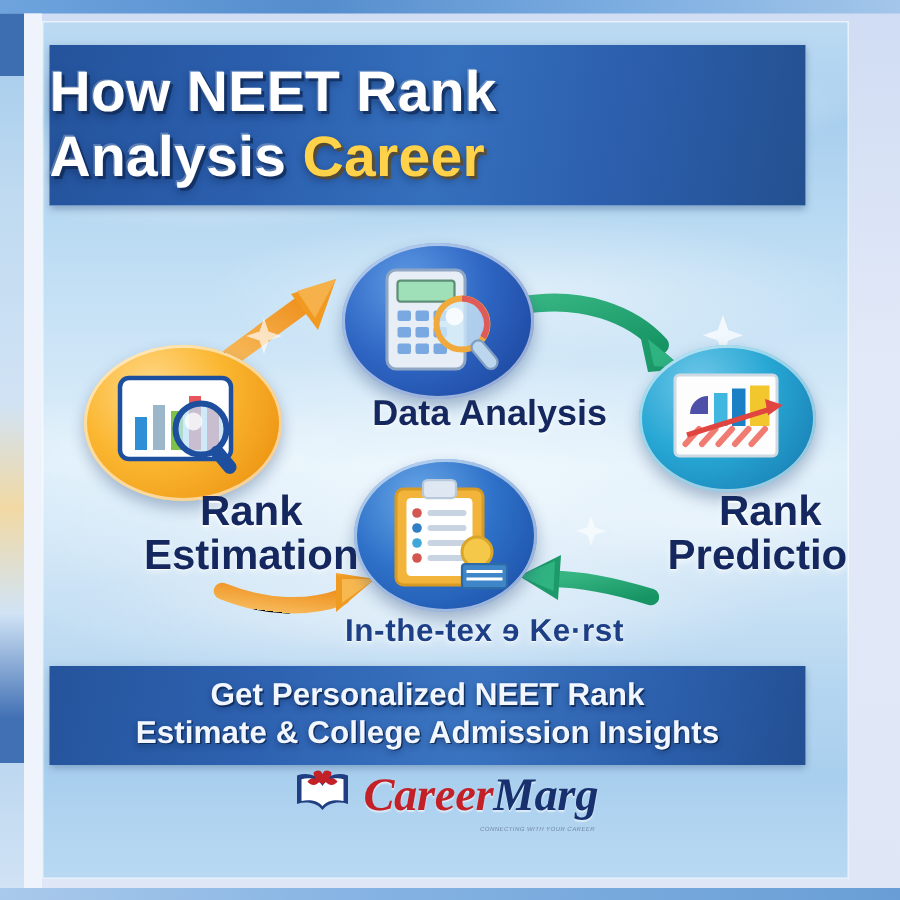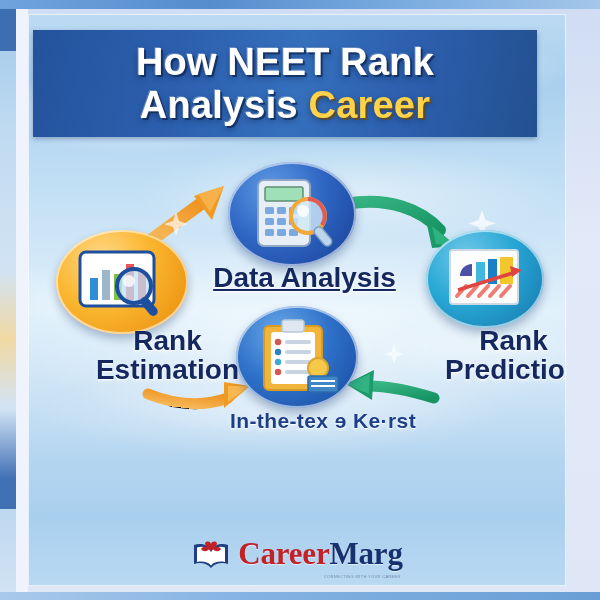--- a/index.html
+++ b/index.html
@@ -64,21 +64,21 @@
      radial-gradient(ellipse 180px 45px at 15% 80%, rgba(255,255,255,.35),rgba(255,255,255,0) 72%);}
   .tex3{top:300px;height:180px;background:
      radial-gradient(ellipse 330px 60px at 45% 55%, rgba(255,255,255,.40),rgba(255,255,255,0) 72%),
      radial-gradient(ellipse 160px 40px at 85% 20%, rgba(255,255,255,.3),rgba(255,255,255,0) 72%);}
 
   
   .title-banner{
     position:absolute;left:5px;top:16px;width:504px;height:107px;
     background:
       linear-gradient(100deg,#24539b 0%,#2b5fae 28%,#3570bd 52%,#2c5fae 74%,#23508f 100%);
-    display:flex;flex-direction:column;align-items:center;justify-content:center;
+    display:flex;flex-direction:column;align-items:flex-start;justify-content:center;
     box-shadow:0 2px 5px rgba(20,50,100,.35);
   }
   .title-line{
     font-size:38px;font-weight:bold;letter-spacing:.2px;line-height:1.06;
     color:#ffffff;white-space:nowrap;
     text-shadow:
       2px 2px 0 rgba(15,40,85,.75),
       -1px -1px 0 rgba(255,255,255,.25),
       0 3px 6px rgba(10,30,70,.5);
   }
@@ -103,21 +103,21 @@
 
   
   .node-label{
     position:absolute;text-align:center;
     color:#14275e;font-weight:bold;line-height:1.02;
     text-shadow:0 1px 0 rgba(255,255,255,.85), 0 2px 4px rgba(255,255,255,.6);
     white-space:pre-line;
   }
   .lbl-left   {left:42px; top:313px; width:195px; font-size:28px;}
   .lbl-right  {left:398px;top:313px; width:175px; font-size:28px;}
-  .lbl-center {left:154px;top:250px; width:245px; font-size:28px;text-decoration:underline;}
+  .lbl-center {left:176px;top:250px; width:245px; font-size:24px;}
   .lbl-bottom {left:150px;top:396px; width:290px; font-size:21px;
                color:#1d3f86; letter-spacing:.4px;}
 
   
   .arrows{position:absolute;left:0;top:0;width:538px;height:572px;pointer-events:none;}
 
   
   .tagline{
     position:absolute;left:5px;top:430px;width:504px;height:66px;
     background:linear-gradient(100deg,#25549c 0%,#2e63b2 30%,#3a74c0 55%,#2c60ad 80%,#234f93 100%);
@@ -125,21 +125,21 @@
     box-shadow:0 2px 5px rgba(20,50,100,.3);
   }
   .tag-line{
     font-size:21px;font-weight:bold;color:#f2f7ff;white-space:nowrap;line-height:1.18;
     text-shadow:1px 1px 0 rgba(12,38,82,.8), 0 2px 4px rgba(10,30,70,.45);
   }
 
   
   .logo-wrap{
     position:absolute;left:0;top:498px;width:538px;height:60px;
-    display:flex;align-items:flex-end;justify-content:center;gap:7px;
+    display:flex;align-items:flex-start;justify-content:center;gap:7px;font-style:italic;
   }
   .logo-text{
     font-family:"Liberation Serif", serif;font-size:31px;font-weight:bold;
     letter-spacing:-.2px;position:relative;
   }
   .logo-career{color:#c32128;text-shadow:0 1px 1px rgba(255,255,255,.6);}
   .logo-marg{color:#17306e;text-shadow:0 1px 1px rgba(255,255,255,.6);}
   .logo-sub{
     position:absolute;right:2px;bottom:-7px;font-family:"Liberation Sans",sans-serif;
     font-size:4px;letter-spacing:.3px;color:#5b6c92;font-weight:normal;white-space:nowrap;
@@ -294,20 +294,24 @@
         <circle cx="62" cy="50" r="10" fill="#f5c84a" stroke="#d9a62b" stroke-width="2"></circle>
         <rect x="52" y="58" width="30" height="16" rx="2" fill="#3f86c9" stroke="#2c6ba8" stroke-width="1.5"></rect>
         <g stroke="#ffffff" stroke-width="2">
             <path d="M55,63 h24"></path>
             <path d="M55,68 h24"></path>
           </g>
       </svg>
       <div class="node-label lbl-bottom">In-the-tex ɘ Ke·rst</div>
     </div>
 
+    <div class="tagline">
+      <div class="tag-line">Get Personalized NEET Rank</div>
+      <div class="tag-line">Estimate &amp; College Admission Insights</div>
+    </div>
 
     <div class="logo-wrap">
       <svg width="40" height="32" viewBox="0 0 40 32">
         <path d="M20,10 C16,4 9,3 3,5 L3,24 C9,22 16,23 20,28 C24,23 31,22 37,24 L37,5 C31,3 24,4 20,10 Z" fill="#1f3f82"></path>
         <path d="M20,12 C17,7 11,6 6,7.5 L6,22 C11,21 17,21.5 20,25.5 C23,21.5 29,21 34,22 L34,7.5 C29,6 23,7 20,12 Z" fill="#ffffff"></path>
         <path d="M14,3 C16,1 19,1 20,4 C21,1 24,1 26,3 C26,7 22,9 20,11 C18,9 14,7 14,3 Z" fill="#c32128"></path>
         <path d="M10,9 C12,6 16,6 18,9 C16,12 12,12 10,9 Z" fill="#c32128"></path>
         <path d="M22,9 C24,6 28,6 30,9 C28,12 24,12 22,9 Z" fill="#c32128"></path>
       </svg>
       <div class="logo-text"><span class="logo-career">Career</span><span class="logo-marg">Marg</span><span class="logo-sub">CONNECTING WITH YOUR CAREER</span></div>

